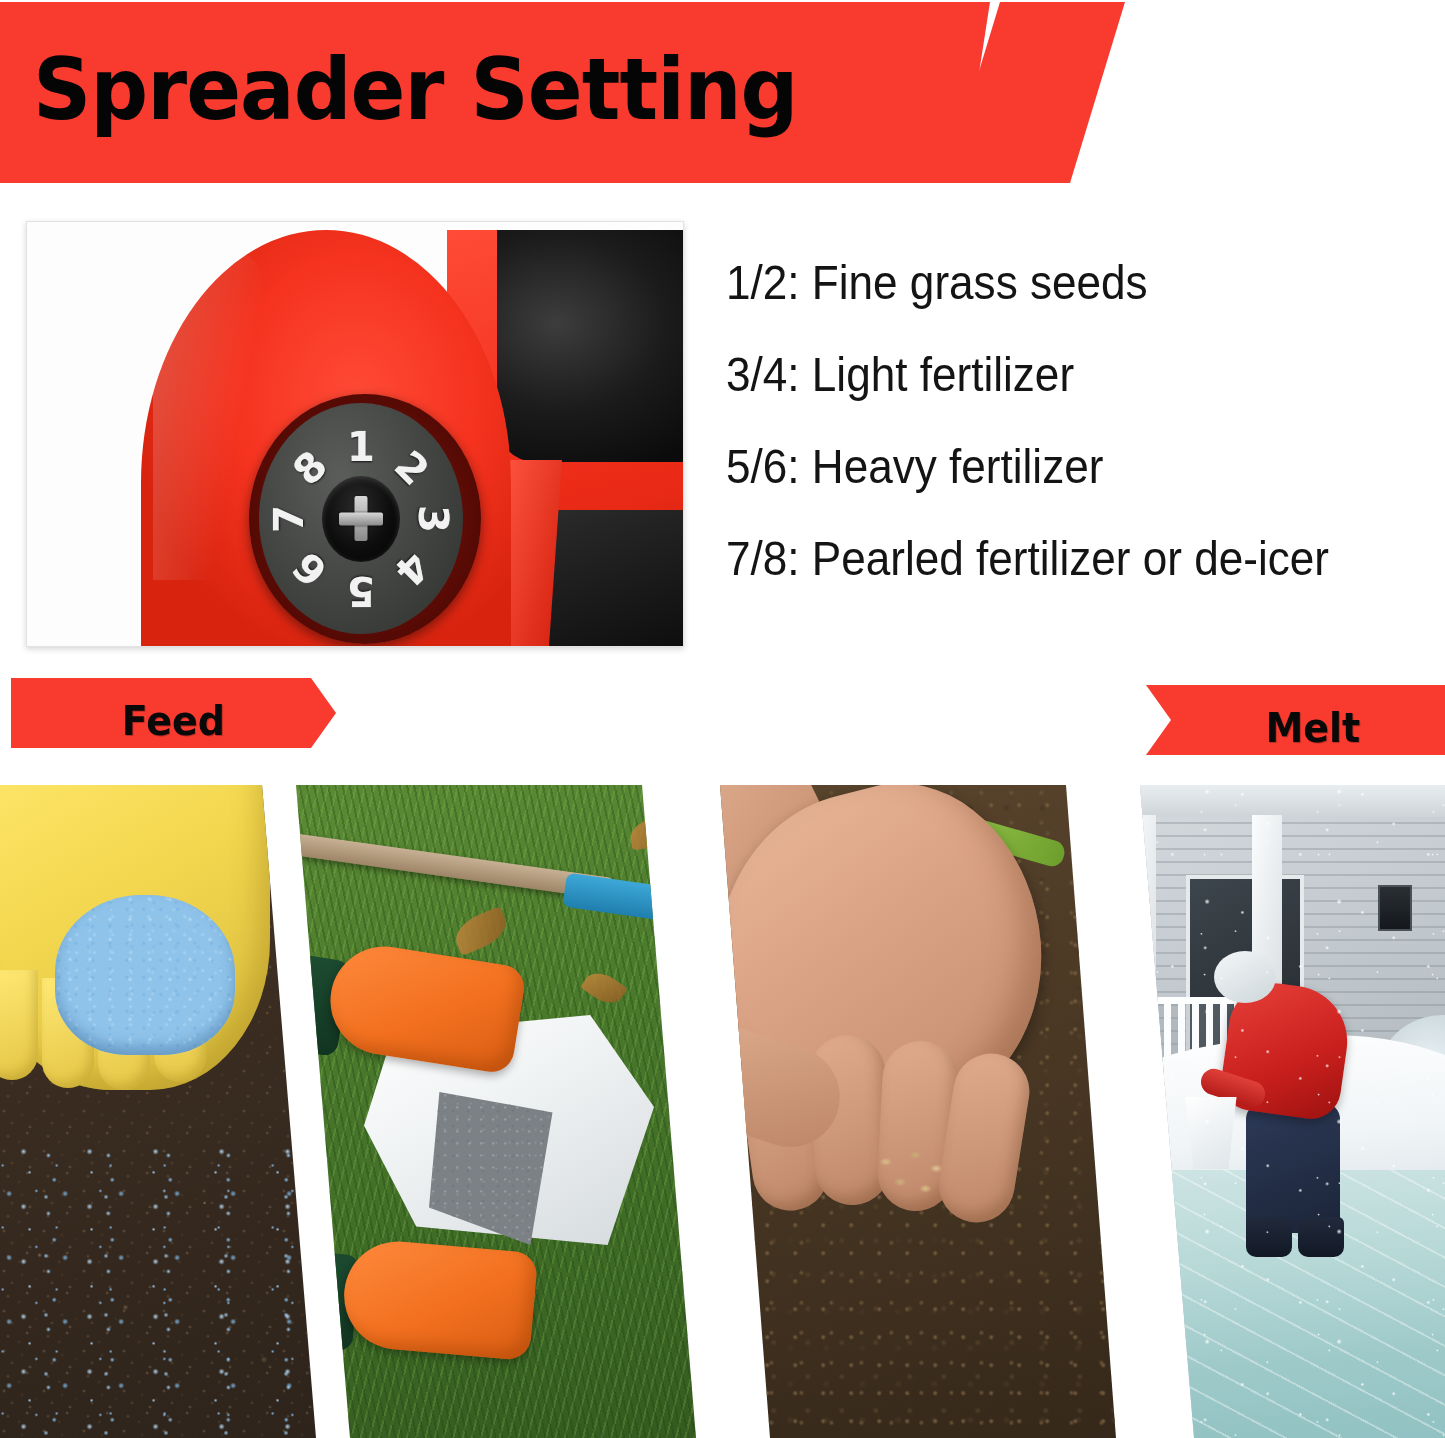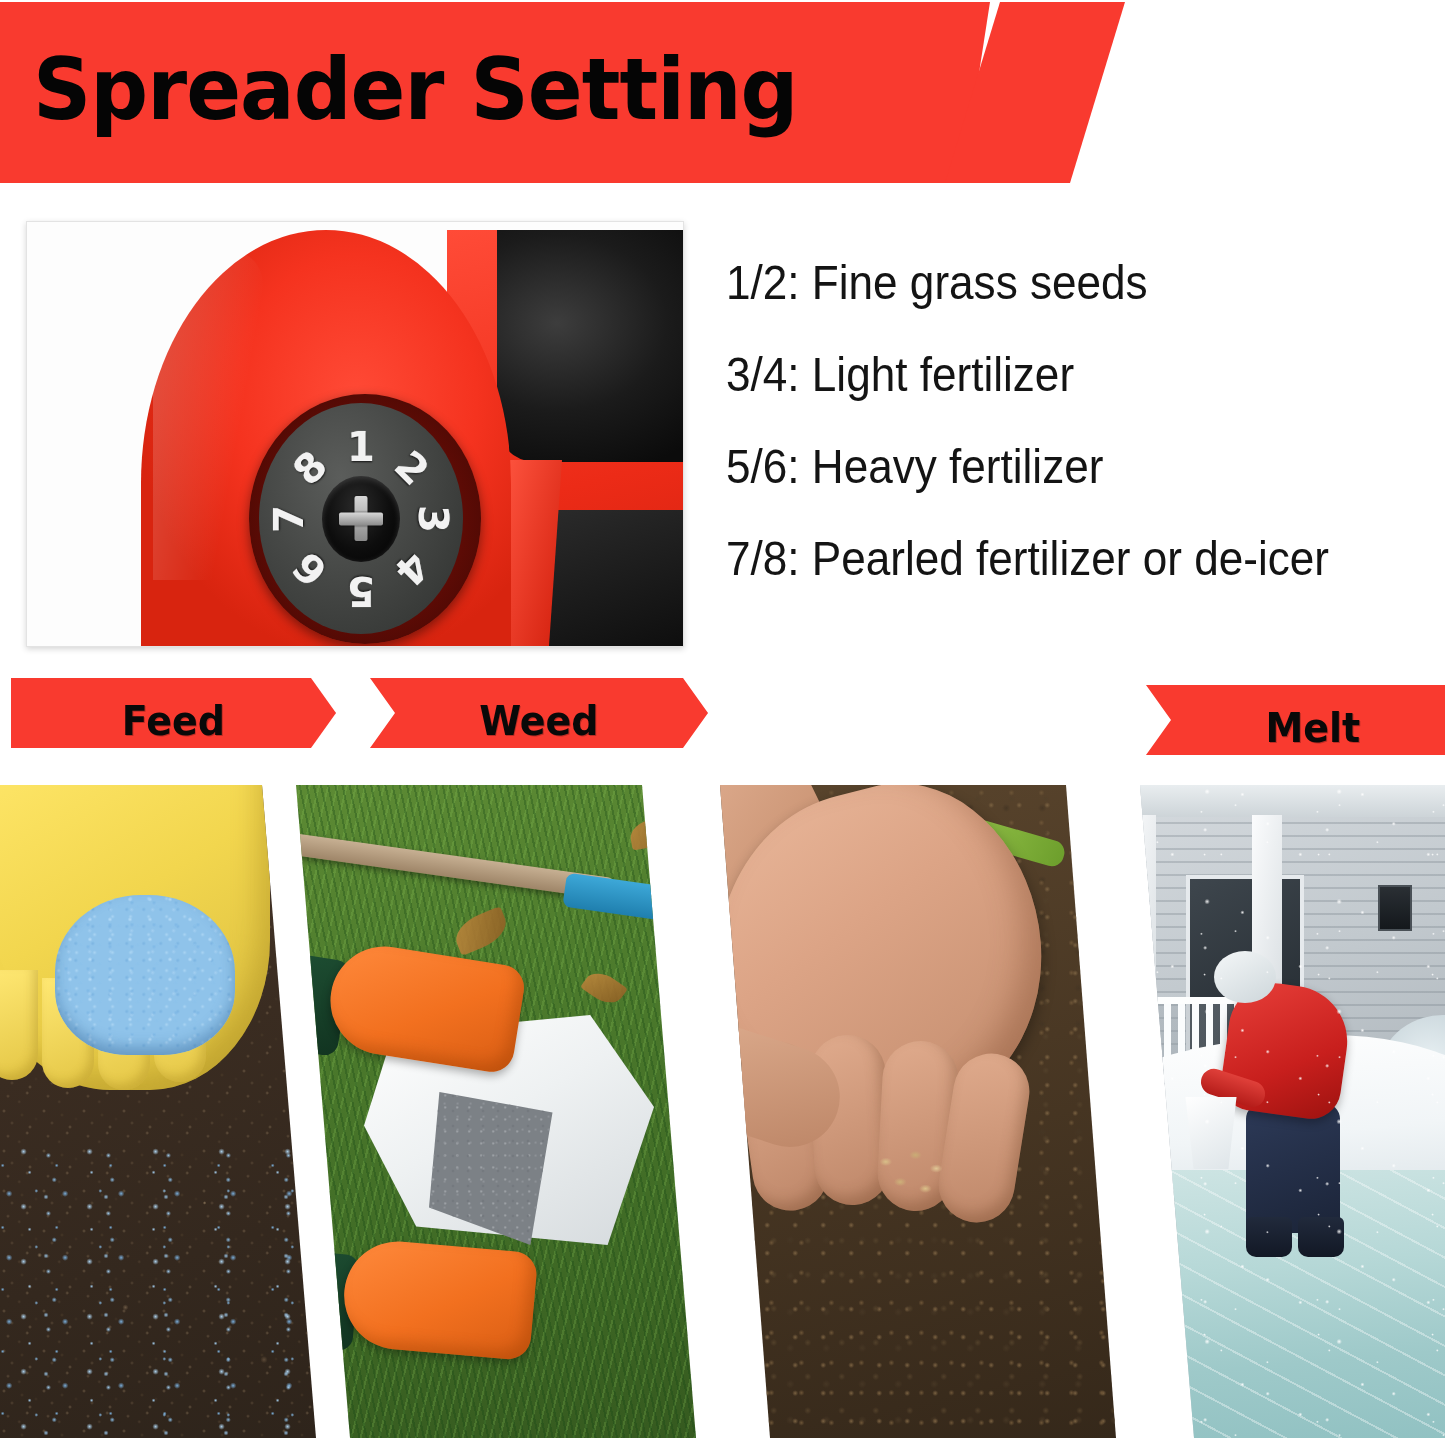--- a/index.html
+++ b/index.html
@@ -509,23 +509,20 @@
 <div class="spec-list">
   <div class="spec-item">1/2: Fine grass seeds</div>
   <div class="spec-item">3/4: Light fertilizer</div>
   <div class="spec-item">5/6: Heavy fertilizer</div>
   <div class="spec-item">7/8: Pearled fertilizer or de-icer</div>
 </div>
 
 <div class="labels">
   <div class="label-bar bar-1">
     <span class="label-text">Feed</span>
-  </div>
-  <div class="label-bar bar-2">
-    <span class="label-text">Weed</span>
   </div>
   <div class="label-bar bar-4">
     <span class="label-text">Melt</span>
   </div>
 </div>
 
 <div class="strip">
 
   <div class="panel p1">
     <div class="panel-inner">

